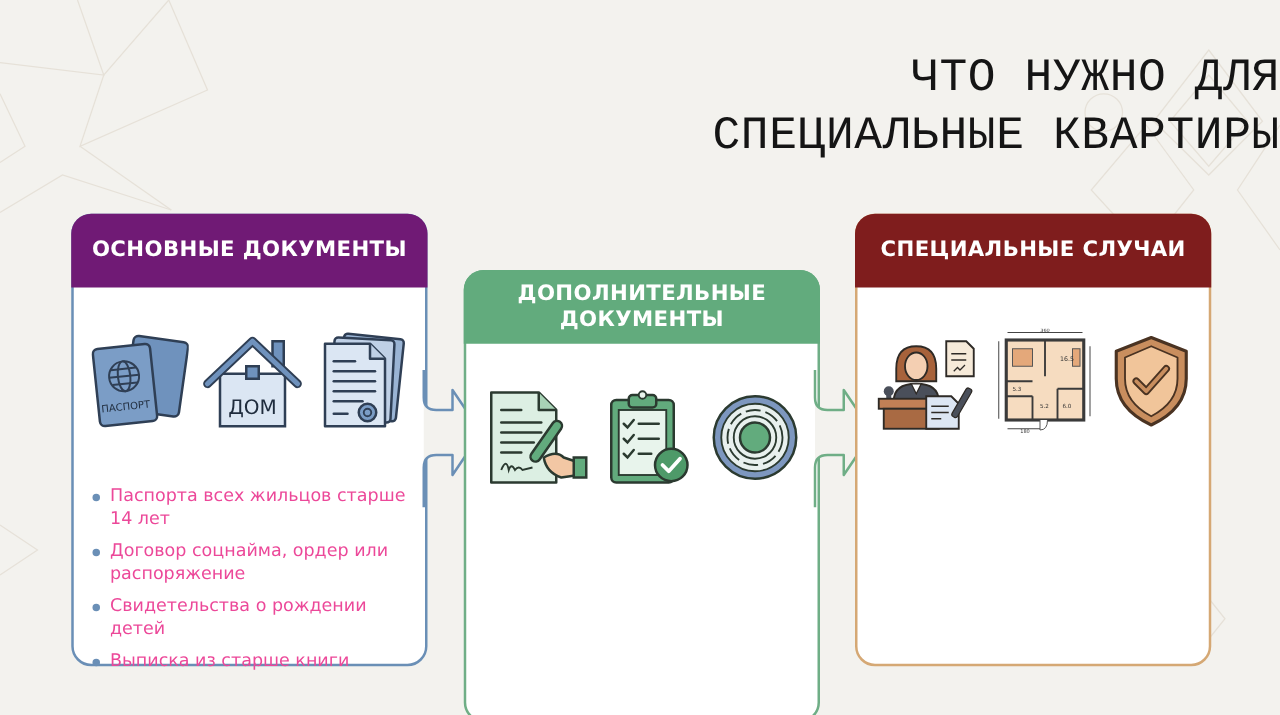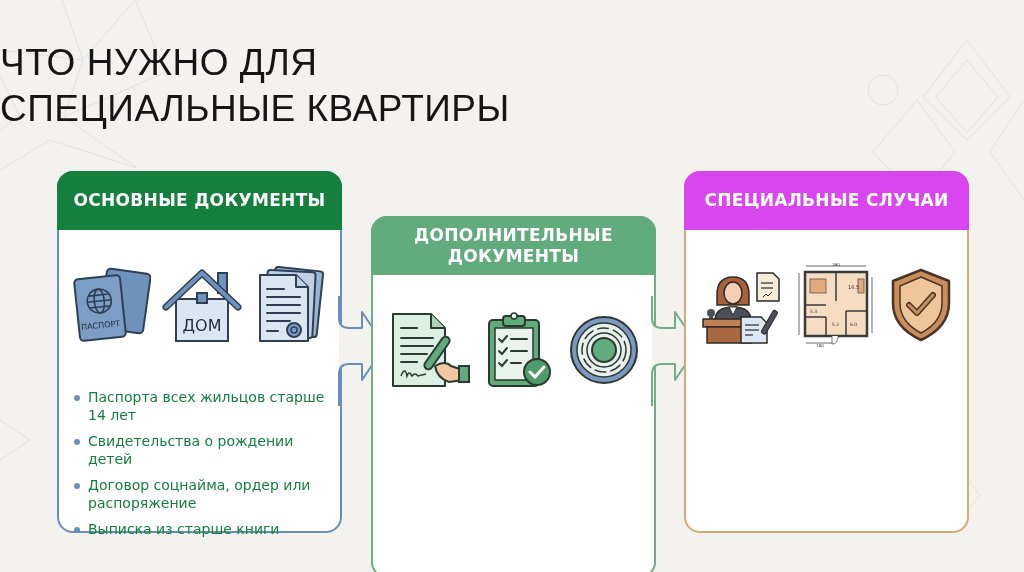--- a/index.html
+++ b/index.html
@@ -7,22 +7,22 @@
   body {
     background: #f3f2ee;
     font-family: "DejaVu Sans", sans-serif;
     position: relative;
     color: #1f1f1f;
   }
   .bg-deco { position: absolute; left: 0; top: 0; width: 1024px; height: 572px; pointer-events: none; }
   .title {
     position: absolute;
     left: 0; top: 40px; width: 1024px;
-    text-align: left;
-    font-family: Liberation Sans, sans-serif;
+    text-align: right;
+    font-family: Liberation Mono, monospace;
     font-weight: 300;
     font-size: 37px;
     line-height: 46px;
     color: #151515;
     letter-spacing: 0.5px;
   }
   .title span { display: block; }
   .card {
     position: absolute;
     top: 171px;
@@ -41,45 +41,45 @@
     color: #ffffff;
     display: flex; align-items: center; justify-content: center;
     text-align: center;
     font-size: 17px;
     font-weight: 600;
     letter-spacing: 0.3px;
     line-height: 21px;
     padding: 0 10px;
   }
   .card.c1 { left: 57px; border-color: #6a8fb6; }
-  .card.c1 .head { background: #15803d; }
+  .card.c1 .head { background: #701a75; }
   .card.c2 { left: 371px; border-color: #6fae86; margin-top: 45px; }
   .card.c2 .head { background: #62ab7d; }
   .card.c3 { left: 684px; border-color: #d5a874; }
-  .card.c3 .head { background: #d946ef; }
+  .card.c3 .head { background: #7f1d1d; }
 
   .icons {
     position: absolute;
     left: 0; right: 0; top: 86px; height: 92px;
     display: flex; justify-content: space-around; align-items: center;
     padding: 0 8px;
   }
   .icons svg { display: block; }
   ul.list {
     position: absolute;
     left: 12px; right: 8px; top: 215px;
     list-style: none;
   }
   ul.list li {
     position: relative;
     padding-left: 17px;
     font-size: 14px;
     line-height: 18px;
     margin-bottom: 8px;
-    color: #15803d;
+    color: #ec4899;
   }
   ul.list li::before {
     content: "";
     position: absolute;
     left: 3px; top: 7px;
     width: 6px; height: 6px; border-radius: 50%;
   }
   .c1 ul.list li::before { background: #6a8fb6; }
   .c2 ul.list li::before { background: #6fae86; }
   .c3 ul.list li::before { background: #d5a874; }
@@ -153,22 +153,22 @@
         <line x1="13" y1="48" x2="46" y2="48"></line>
         <line x1="13" y1="56" x2="36" y2="56"></line>
         <line x1="13" y1="66" x2="24" y2="66"></line>
       </g>
       <circle cx="40" cy="65" r="7" fill="#7b9dc6" stroke="#2f3f55" stroke-width="2"></circle>
       <circle cx="40" cy="65" r="3" fill="none" stroke="#2f3f55" stroke-width="1.5"></circle>
     </svg>
   </div>
   <ul class="list">
     <li>Паспорта всех жильцов старше 14 лет</li>
+    <li>Договор соцнайма, ордер или распоряжение</li>
     <li>Свидетельства о рождении детей</li>
-    <li>Договор соцнайма, ордер или распоряжение</li>
     <li>Выписка из старше книги</li>
   </ul>
 </section>
 
 <svg class="arrow" style="left:330px;" viewBox="0 0 60 110">
   <path d="M9 0 V22 Q9 32 19 32 H32 V16 L55 50 L32 84 V68 H19 Q9 68 9 78 V110" fill="#f3f2ee" stroke="#6a8fb6" stroke-width="2" stroke-linejoin="round"></path>
 </svg>
 
 <section class="card c2">
   <div class="head">ДОПОЛНИТЕЛЬНЫЕ ДОКУМЕНТЫ</div>

